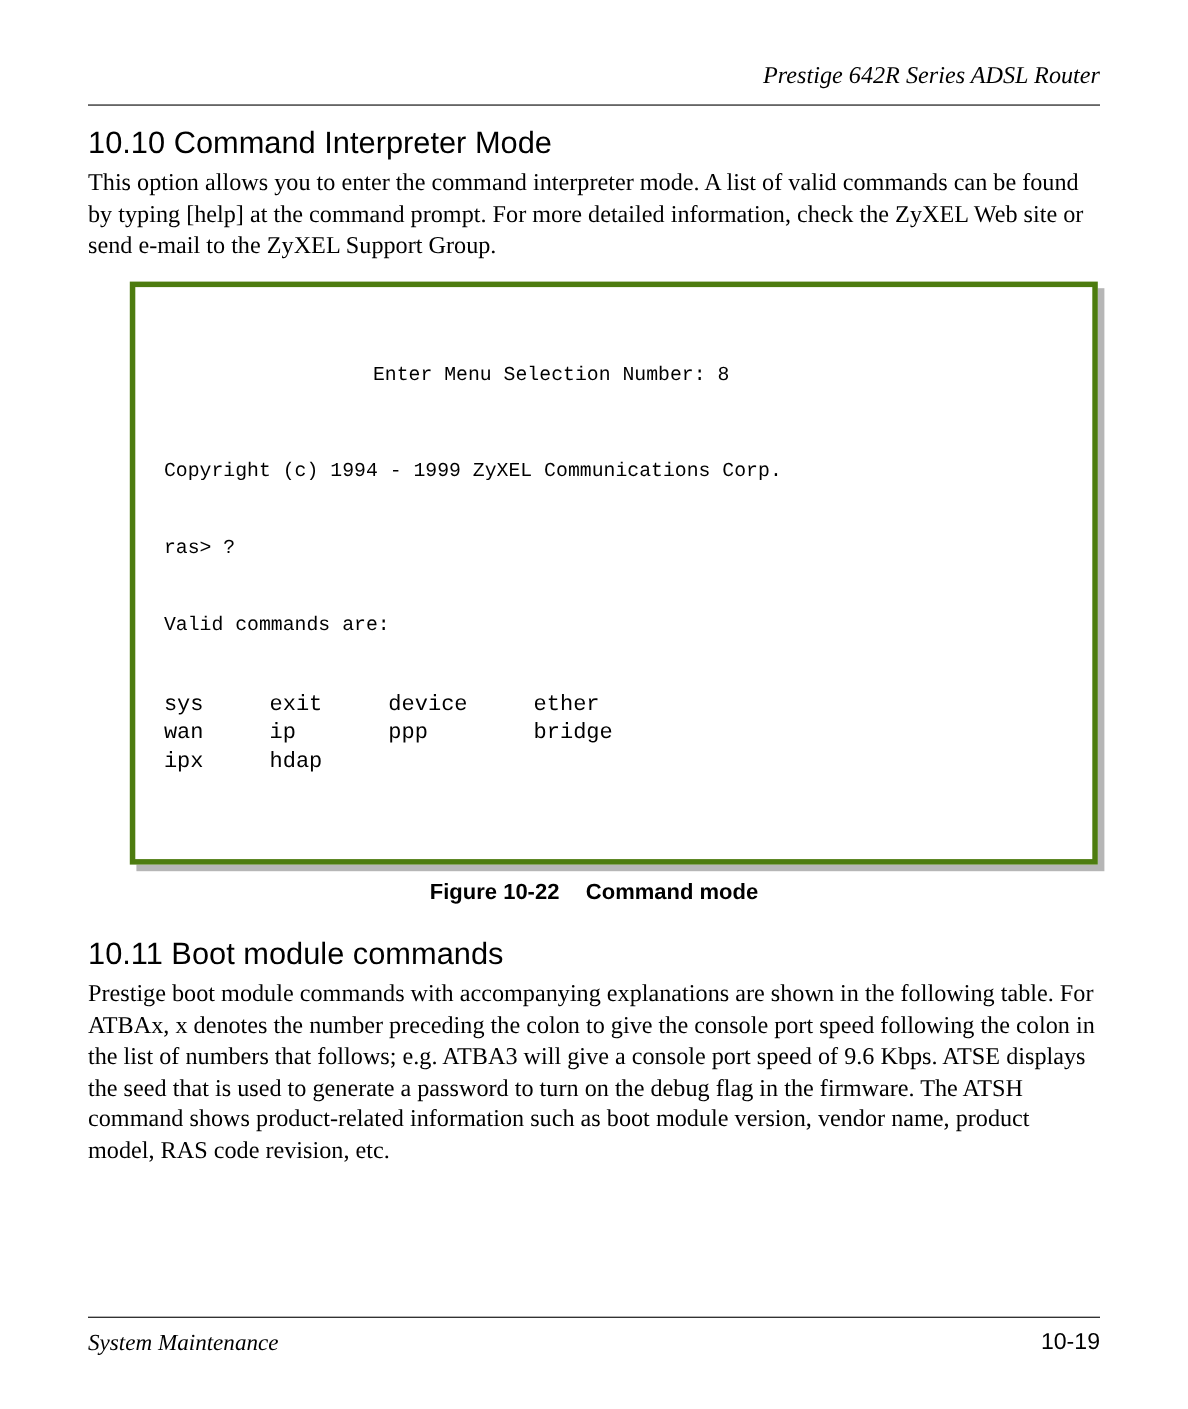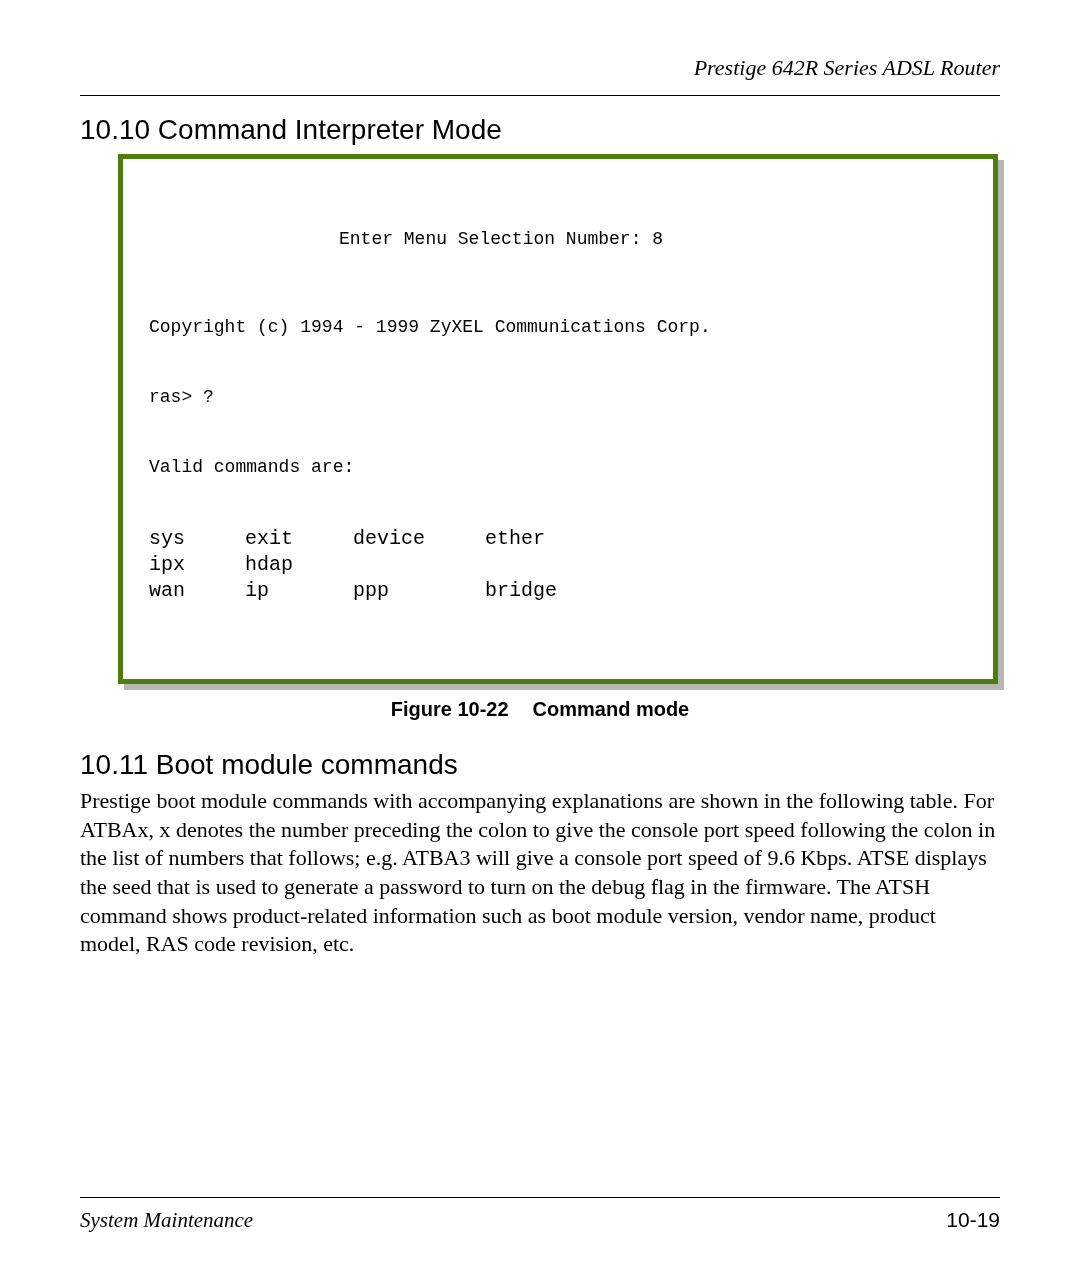--- a/index.html
+++ b/index.html
@@ -102,45 +102,46 @@
 </style>
 </head>
 <body>
 
 <div class="page">
 
   <div class="running-head">Prestige 642R Series ADSL Router</div>
   <hr class="rule">
 
   <h2 class="section">10.10 Command Interpreter Mode</h2>
+  <p class="body">This option allows you to enter the command interpreter mode. A list of valid commands can be found by typing [help] at the command prompt. For more detailed information, check the ZyXEL Web site or send e-mail to the ZyXEL Support Group.</p>
 
   <div class="terminal-wrap">
     <div class="terminal">
       <div class="term-menu-line">Enter Menu Selection Number: 8</div>
       <div class="term-block">Copyright (c) 1994 - 1999 ZyXEL Communications Corp.</div>
       <div class="term-block">ras&gt; ?</div>
       <div class="term-block">Valid commands are:</div>
       <table class="cmd-table">
         <tbody><tr>
           <td>sys</td>
           <td>exit</td>
           <td>device</td>
           <td>ether</td>
         </tr>
         <tr>
+          <td>wan</td>
+          <td>ip</td>
+          <td>ppp</td>
+          <td>bridge</td>
+        </tr>
+        <tr>
           <td>ipx</td>
           <td>hdap</td>
           <td></td>
           <td></td>
-        </tr>
-        <tr>
-          <td>wan</td>
-          <td>ip</td>
-          <td>ppp</td>
-          <td>bridge</td>
         </tr>
       </tbody></table>
     </div>
   </div>
 
   <div class="fig-caption">
     <span>Figure 10-22</span><span class="gap"></span><span>Command mode</span>
   </div>
 
   <h2 class="section">10.11 Boot module commands</h2>

